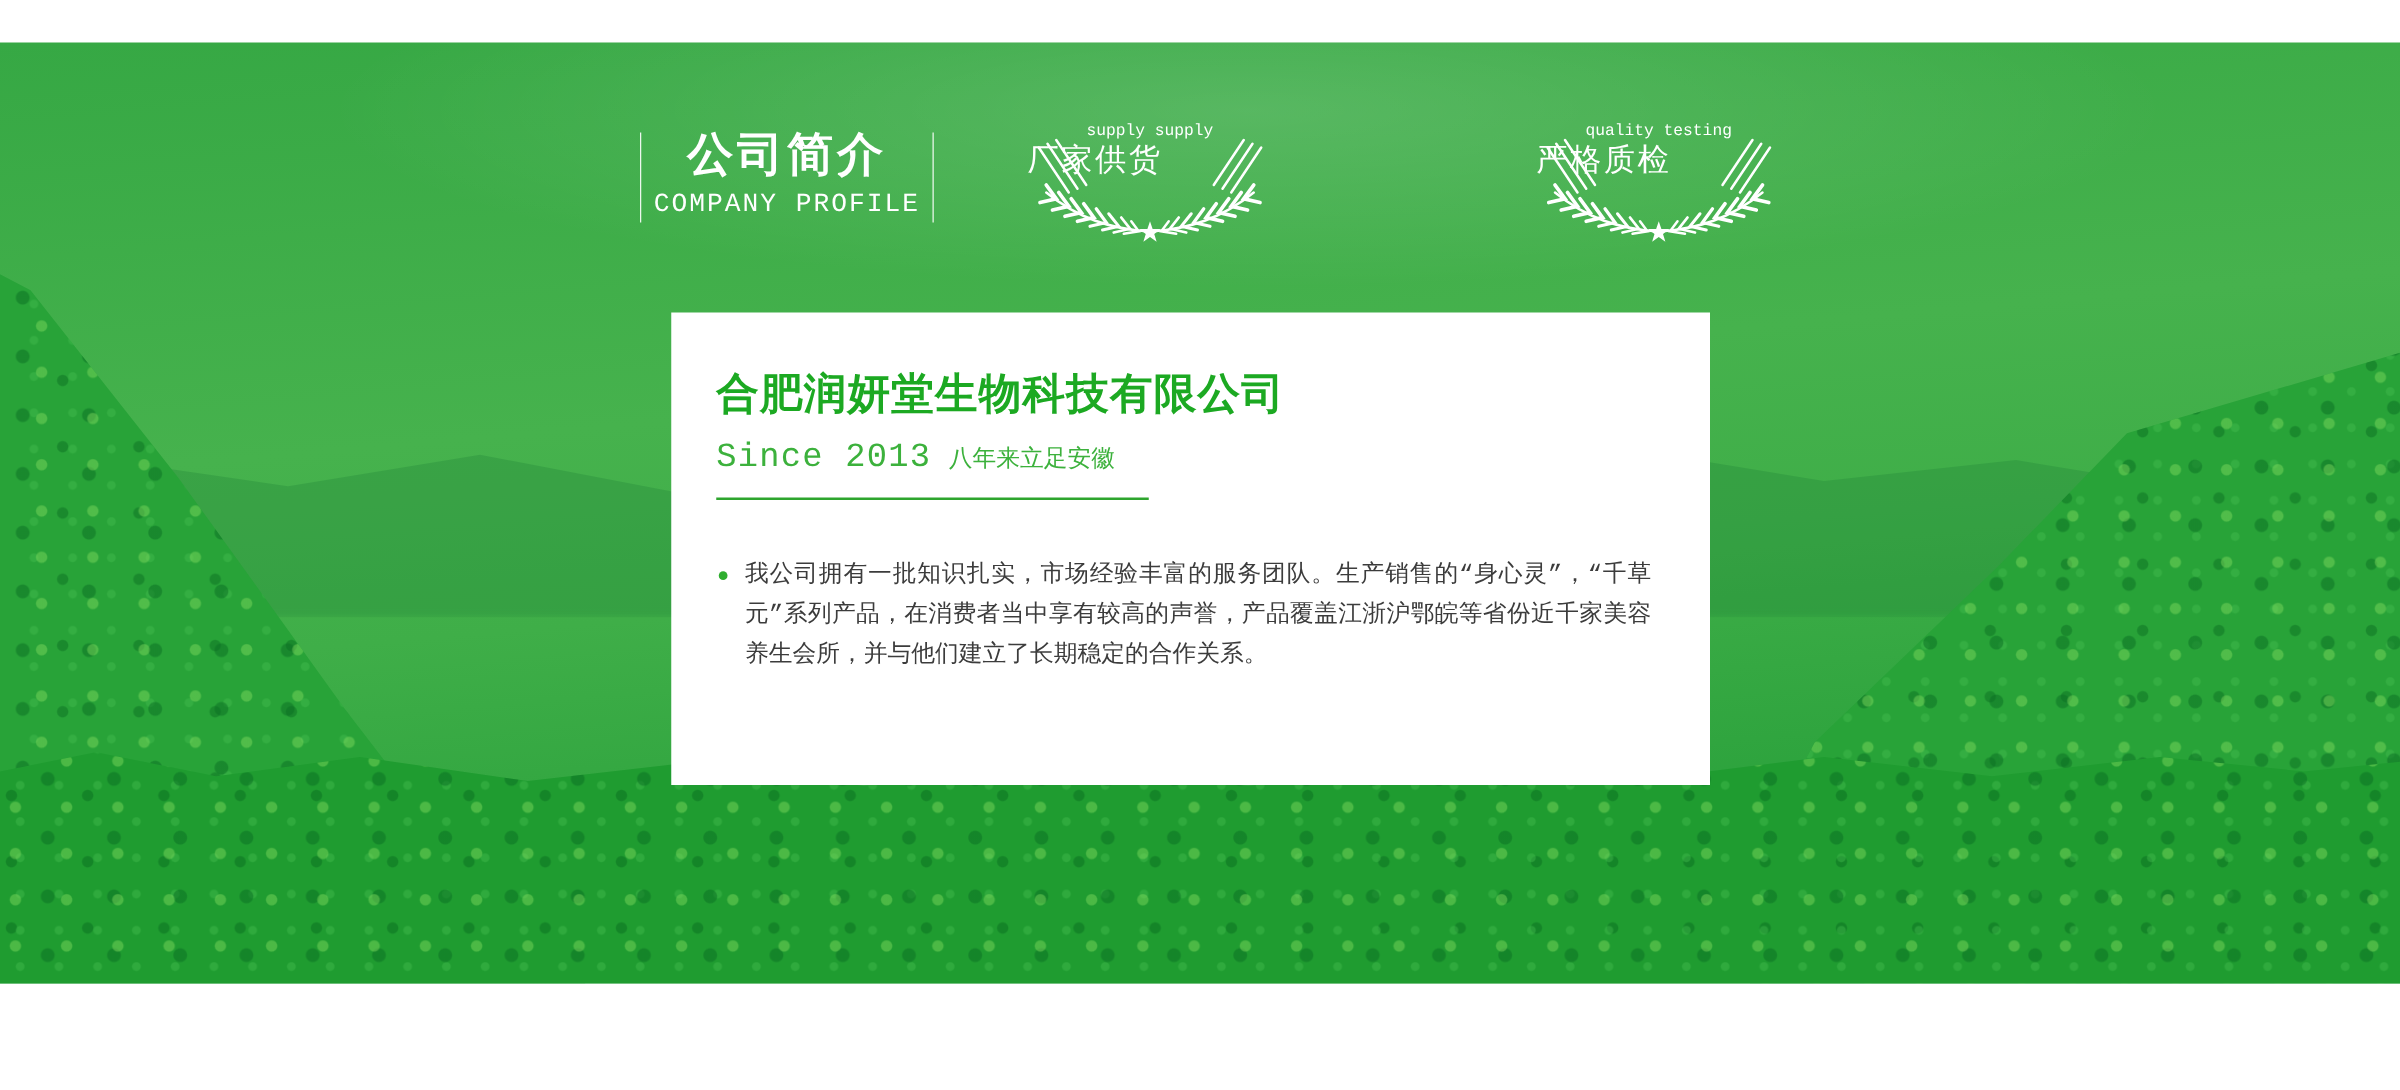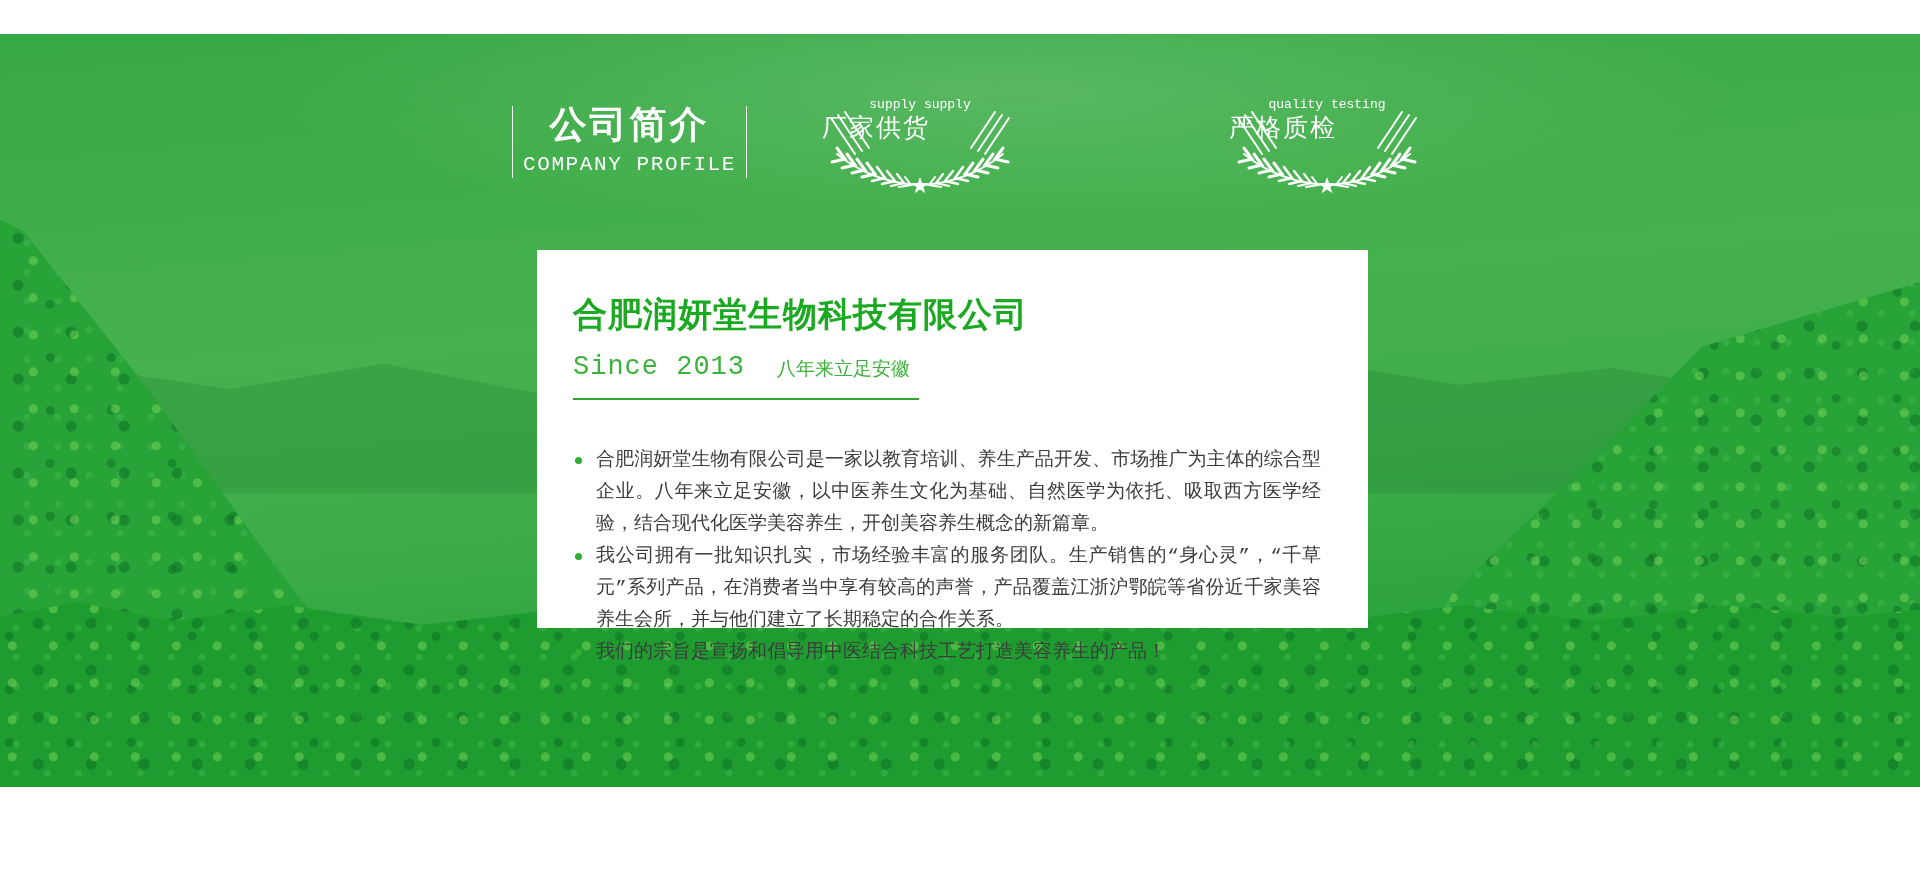--- a/index.html
+++ b/index.html
@@ -41,21 +41,21 @@
   
   .badge{position:absolute;top:64px;width:196px;height:104px;color:#fff;}
   .badge svg.wreath{position:absolute;left:3px;top:0;width:190px;height:104px;}
   .badge .b-en{position:absolute;left:0;top:0;width:100%;text-align:center;font-size:13px;line-height:1;}
   .badge .b-zh{position:absolute;left:0;top:17px;width:100%;text-align:left;font-size:25px;letter-spacing:2px;line-height:1.2;}
 
   
   .card{position:absolute;left:537px;top:216px;width:831px;height:378px;background:#ffffff;
         box-sizing:border-box;padding:42px 40px 0 36px;}
   .card h1{margin:0;font-size:34px;font-weight:bold;letter-spacing:1px;}
-  .since-row{display:flex;align-items:flex-end;gap:32px;margin-top:14px;}
+  .since-row{display:flex;align-items:center;gap:14px;margin-top:14px;}
   .since{font-size:27px;letter-spacing:1px;}
   .since-note{font-size:19px;}
   .underline{width:346px;height:2px;margin-top:16px;}
   .card ul{list-style:none;margin:44px 0 0 0;padding:0;width:748px;}
   .card li{position:relative;padding-left:23px;font-size:19px;line-height:32px;color:#3c3c3c;text-align:justify;}
   .dot{position:absolute;left:2px;top:13px;width:7px;height:7px;border-radius:50%;}
 </style>
 </head>
 <body>
 
@@ -122,28 +122,20 @@
     <div class="card">
       <h1 style="color: rgb(28, 169, 34);">合肥润妍堂生物科技有限公司</h1>
       <div class="since-row">
         <span class="since" style="color: rgb(60, 177, 60);">Since 2013</span>
         <span class="since-note" style="color: rgb(60, 177, 60);">八年来立足安徽</span>
       </div>
       <div class="underline" style="background: rgb(46, 165, 46);"></div>
       <ul>
         <li>
           <span class="dot" style="background: rgb(47, 174, 47);"></span>
-          <span>合肥润妍堂生物有限公司是一家以教育培训、养生产品开发、市场推广为主体的综合型企业。八年来立足安徽，以中医养生文化为基础、自然医学为依托、吸取西方医学经验，结合现代化医学美容养生，开创美容养生概念的新篇章。</span>
-        </li>
-        <li>
-          <span class="dot" style="background: rgb(47, 174, 47);"></span>
           <span>我公司拥有一批知识扎实，市场经验丰富的服务团队。生产销售的“身心灵”，“千草元”系列产品，在消费者当中享有较高的声誉，产品覆盖江浙沪鄂皖等省份近千家美容养生会所，并与他们建立了长期稳定的合作关系。</span>
-        </li>
-        <li>
-          <span class="dot" style="background: rgb(47, 174, 47);"></span>
-          <span>我们的宗旨是宣扬和倡导用中医结合科技工艺打造美容养生的产品！</span>
         </li>
       </ul>
     </div>
   </div>
 
   <div class="bottom-bar"></div>
 </div>
 
 </body></html>

